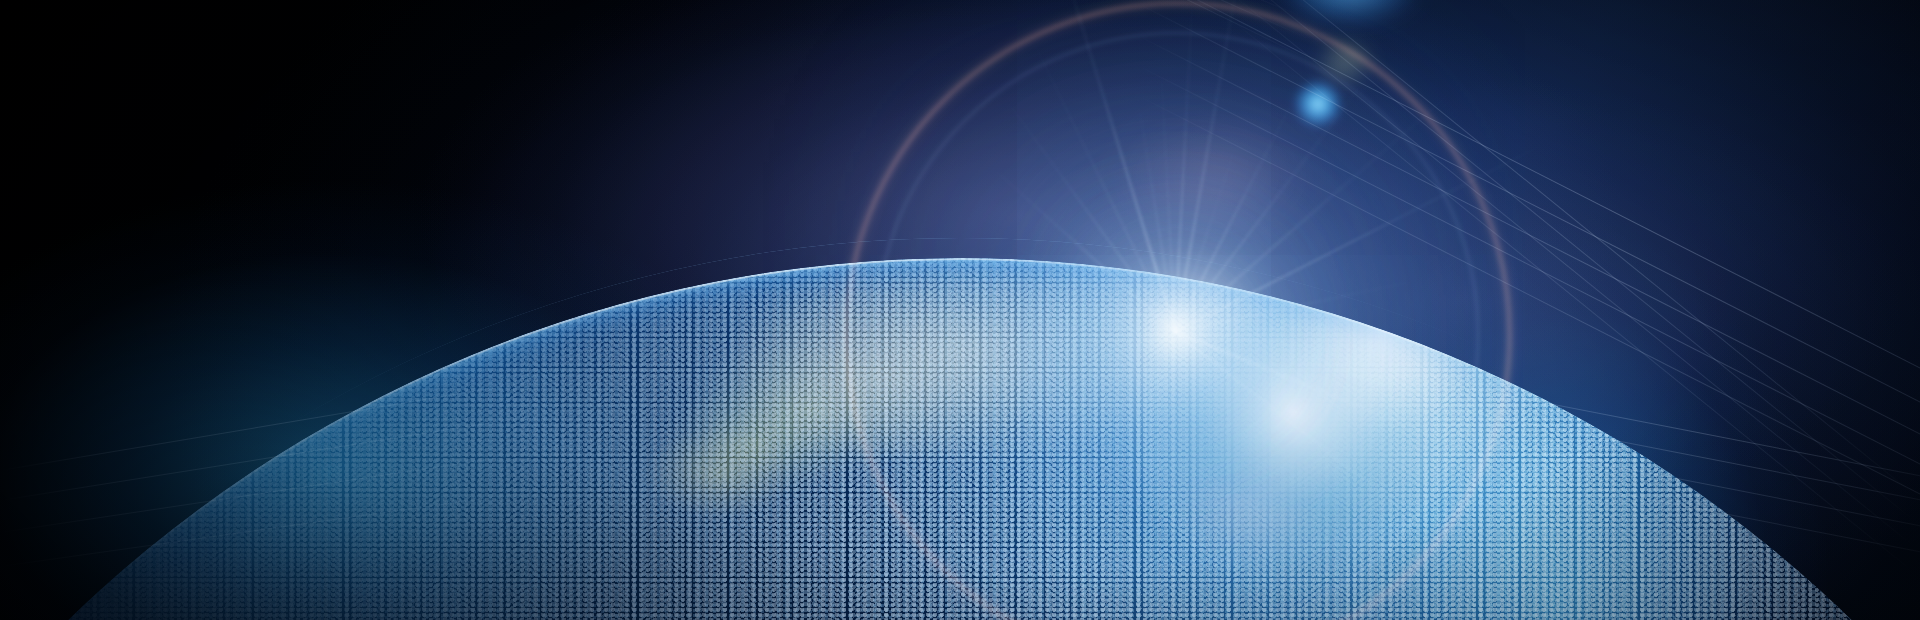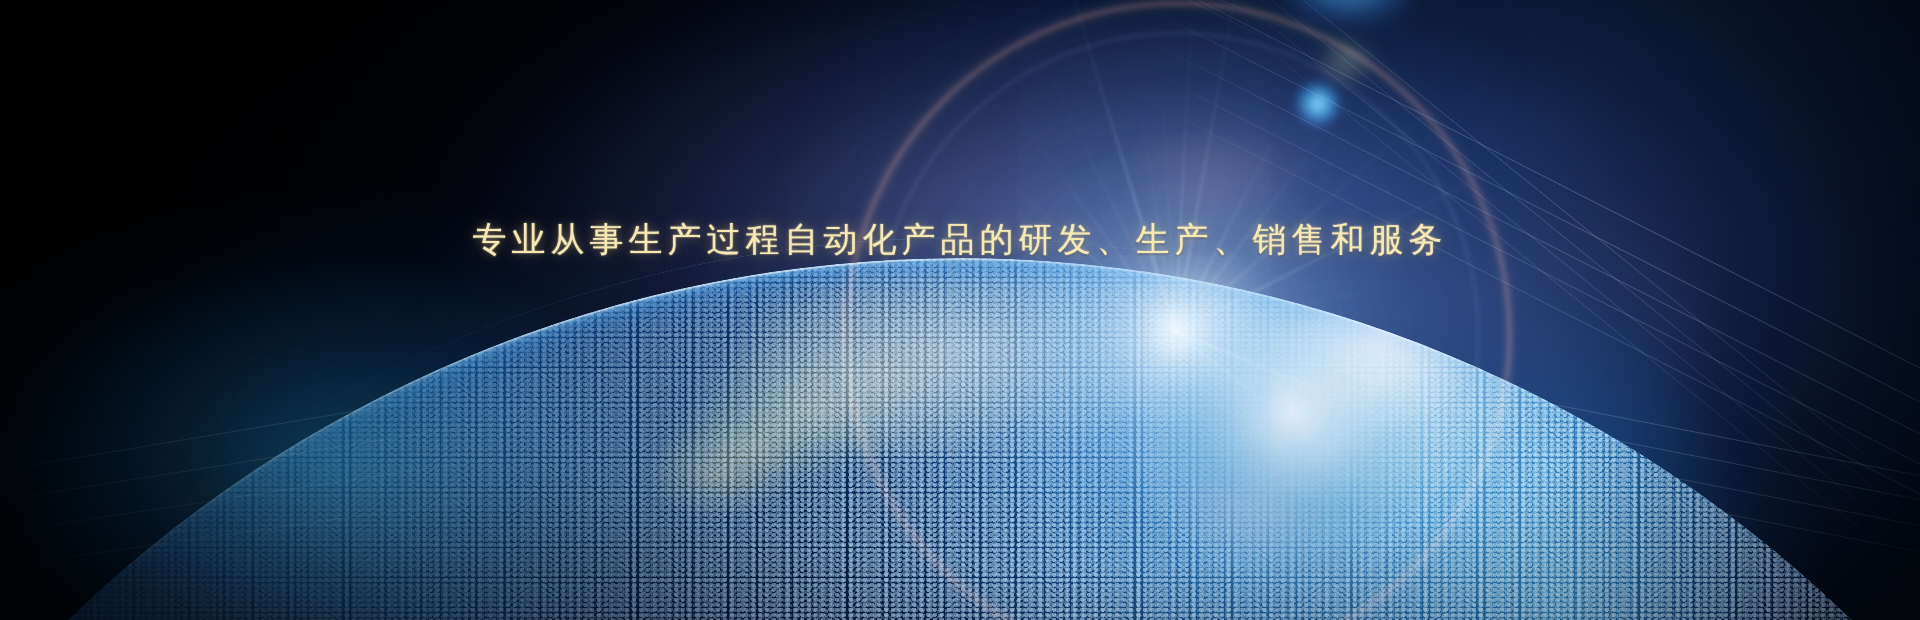--- a/index.html
+++ b/index.html
@@ -403,16 +403,15 @@
       <i style="left: 0px; top: 470px; width: 560px; transform: rotate(-9.5deg); opacity: 0.3;"></i>
       <i style="left: 0px; top: 500px; width: 560px; transform: rotate(-9deg); opacity: 0.26;"></i>
       <i style="left: 0px; top: 532px; width: 560px; transform: rotate(-8.5deg); opacity: 0.22;"></i>
       <i style="left: 0px; top: 566px; width: 560px; transform: rotate(-8deg); opacity: 0.18;"></i>
       <i style="left: 1430px; top: 380px; width: 560px; transform: rotate(11deg); opacity: 0.46;"></i>
       <i style="left: 1430px; top: 404px; width: 560px; transform: rotate(11deg); opacity: 0.4;"></i>
       <i style="left: 1430px; top: 430px; width: 560px; transform: rotate(11deg); opacity: 0.34;"></i>
       <i style="left: 1430px; top: 456px; width: 560px; transform: rotate(11deg); opacity: 0.28;"></i>
     </div>
 
-  <div id="headline">专业从事生产过程自动化产品的研发、生产、销售和服务</div>
 
   <div class="layer" id="vignette"></div>
 </div>
 
 </body></html>

